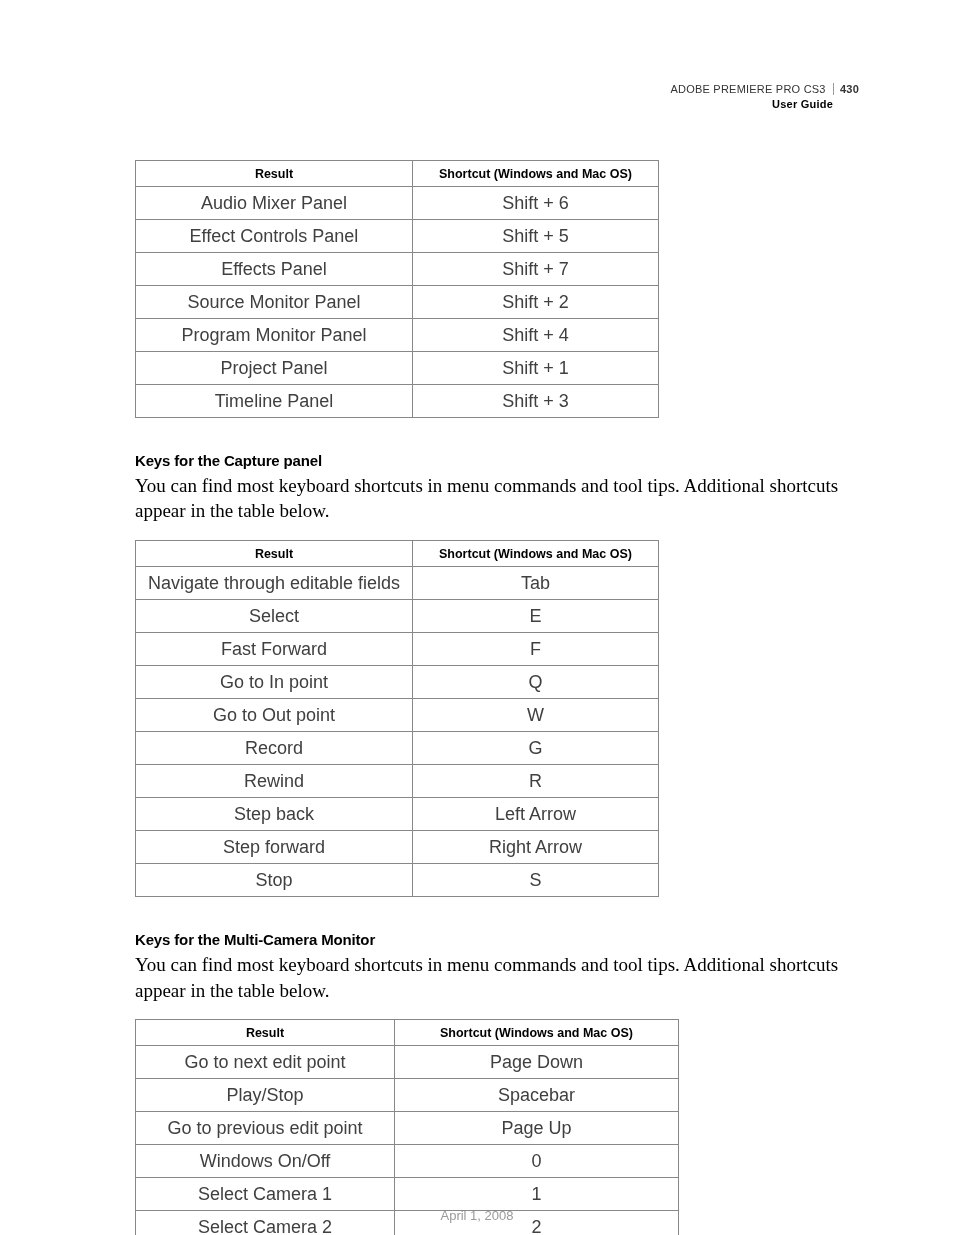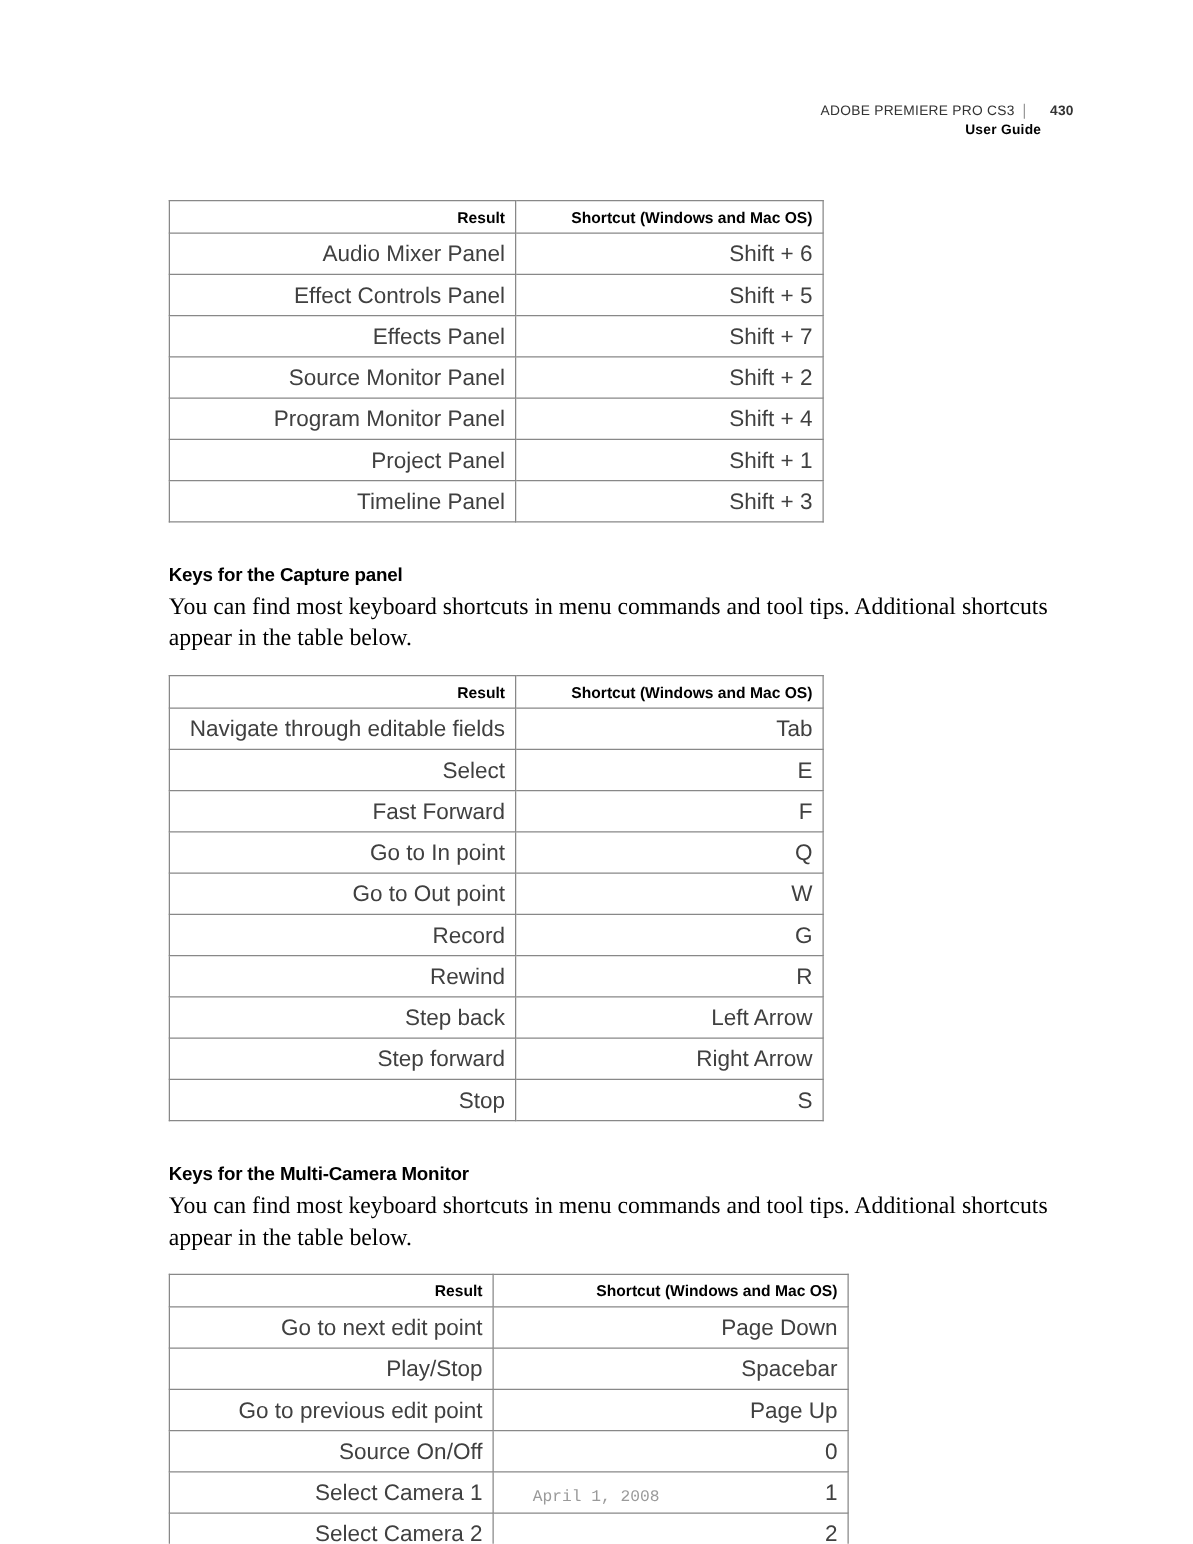--- a/index.html
+++ b/index.html
@@ -22,37 +22,37 @@
     line-height: 1.35;
     margin-bottom: 48px;
     letter-spacing: 0.02em;
   }
   .header-block .line1 {
     color: #333;
   }
   .header-block .pn {
     font-weight: bold;
     border-left: 1px solid #999;
-    padding-left: 20px;
+    padding-left: 6px;
     margin-left: 4px;
   }
   .header-block .line2 {
     font-weight: bold;
     padding-right: 26px;
   }
   table.shortcuts {
     border-collapse: collapse;
     width: 524px;
     margin-bottom: 34px;
     font-size: 12.5px;
   }
   table.shortcuts th, table.shortcuts td {
     border: 1px solid #888;
     padding: 6px 8px 5px 8px;
-    text-align: right;
+    text-align: center;
     vertical-align: top;
   }
   table.shortcuts th {
     font-weight: bold;
     font-size: 12.5px;
   }
   table.shortcuts td {
     font-size: 18px;
     color: #404040;
   }
@@ -68,25 +68,25 @@
     font-family: "Minion Pro", Georgia, "Times New Roman", serif;
     font-size: 19px;
     line-height: 1.35;
     margin: 0 0 16px 0;
     color: #000;
   }
   table.shortcuts.t3 { width: 544px; }
   table.shortcuts.t3 .col-result { width: 242px; }
   .footer-date {
     position: absolute;
-    bottom: 30px;
+    bottom: 12px;
     left: 0;
     width: 100%;
     text-align: center;
-    font-family: Liberation Mono, monospace;
+    font-family: Liberation Sans, sans-serif;
     font-size: 13px;
     color: #9a9a9a;
   }
 </style>
 </head>
 <body>
 
 <div class="page">
   <div class="header-block">
     <div class="line1">
@@ -206,21 +206,21 @@
         </tr>
         <tr>
           <td class="col-result">Play/Stop</td>
           <td class="col-shortcut">Spacebar</td>
         </tr>
         <tr>
           <td class="col-result">Go to previous edit point</td>
           <td class="col-shortcut">Page Up</td>
         </tr>
         <tr>
-          <td class="col-result">Source On/Off</td>
+          <td class="col-result">Windows On/Off</td>
           <td class="col-shortcut">0</td>
         </tr>
         <tr>
           <td class="col-result">Select Camera 1</td>
           <td class="col-shortcut">1</td>
         </tr>
         <tr>
           <td class="col-result">Select Camera 2</td>
           <td class="col-shortcut">2</td>
         </tr>

